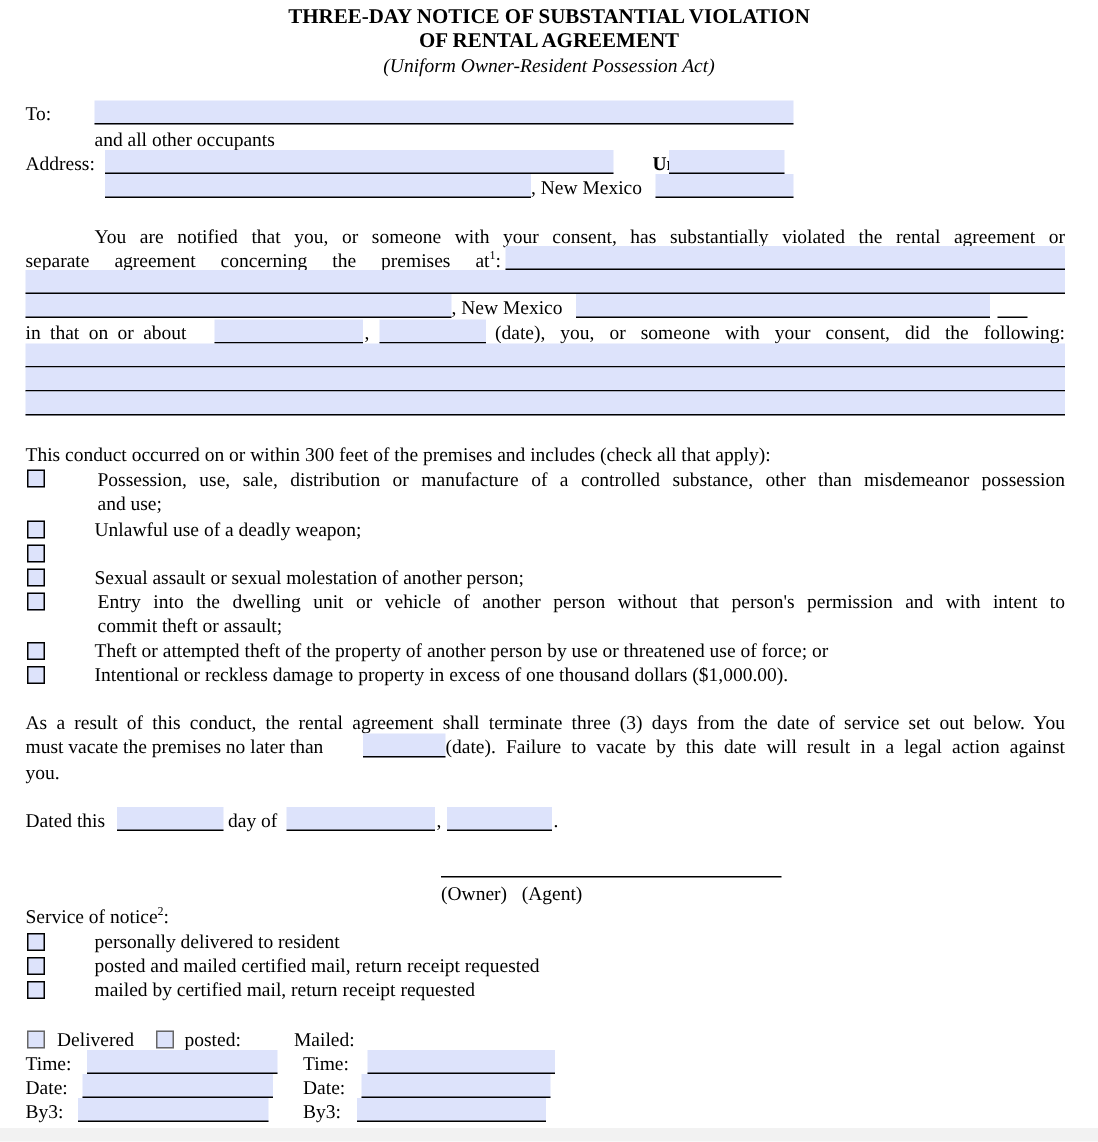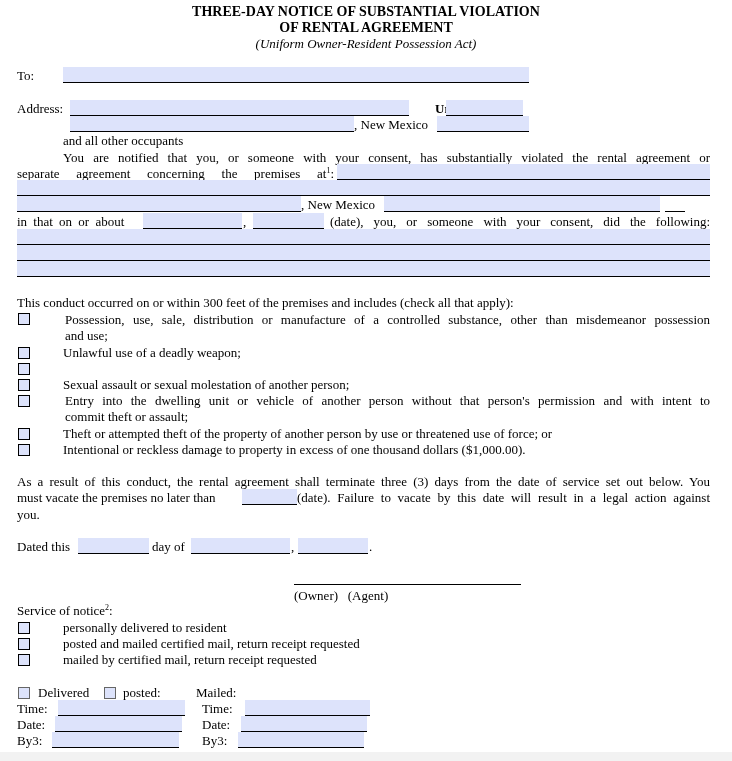--- a/index.html
+++ b/index.html
@@ -36,21 +36,21 @@
 <div class="page">
 
   <div class="abs title" style="top:4px;">THREE-DAY NOTICE OF SUBSTANTIAL VIOLATION</div>
   <div class="abs title" style="top:20px;">OF RENTAL AGREEMENT</div>
   <div class="abs subtitle" style="top:36px;">(Uniform Owner-Resident Possession Act)</div>
 
   <div class="abs" style="left:17px; top:68px;">To:</div>
   <div class="field" style="left:63px; top:67px; width:466px; height:16px;">
     <input type="text" value="" style="">
   </div>
-  <div class="abs" style="left:63px; top:85px;margin-top:48px;">and all other occupants</div>
+  <div class="abs" style="left:63px; top:85px;">and all other occupants</div>
 
   <div class="abs" style="left:17px; top:101px;">Address:</div>
   <div class="field" style="left:70px; top:100px; width:339px; height:16px;">
     <input type="text" value="" style="">
   </div>
   <div class="abs" style="left:435px; top:101px;font-weight:bold;">Unit:</div>
   <div class="field" style="left:446px; top:100px; width:77px; height:16px;">
     <input type="text" value="" style="">
   </div>
 

